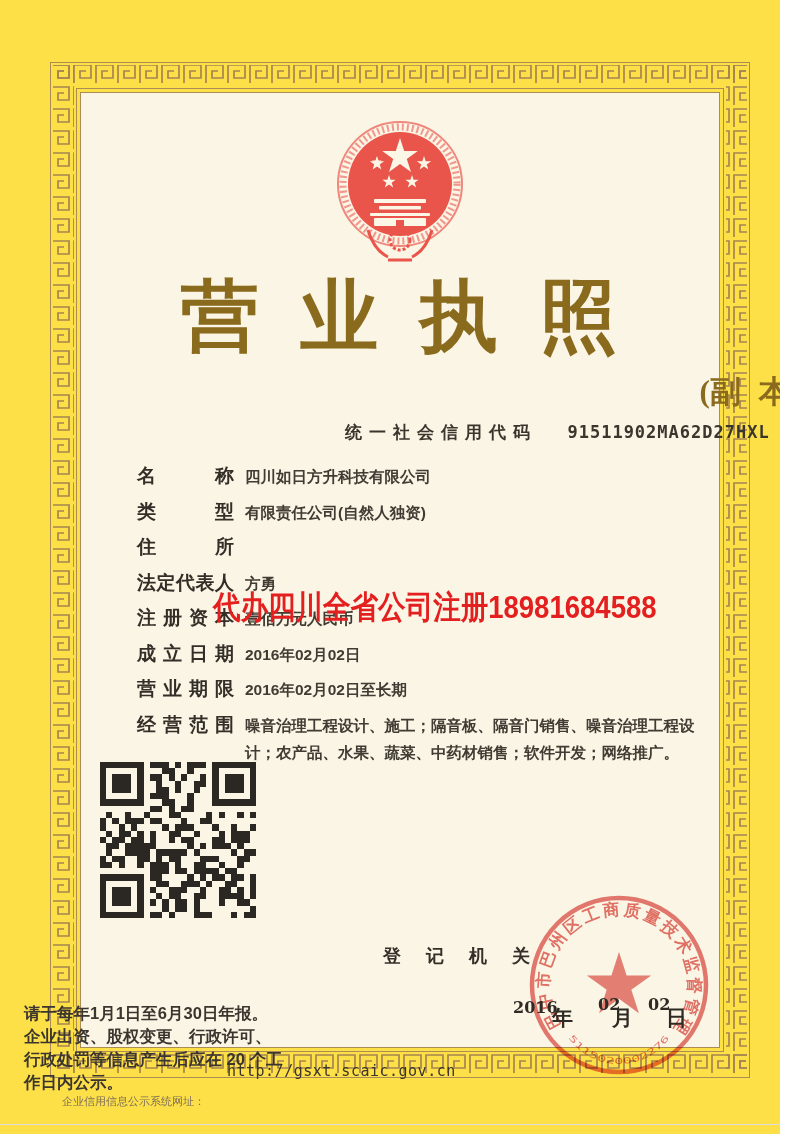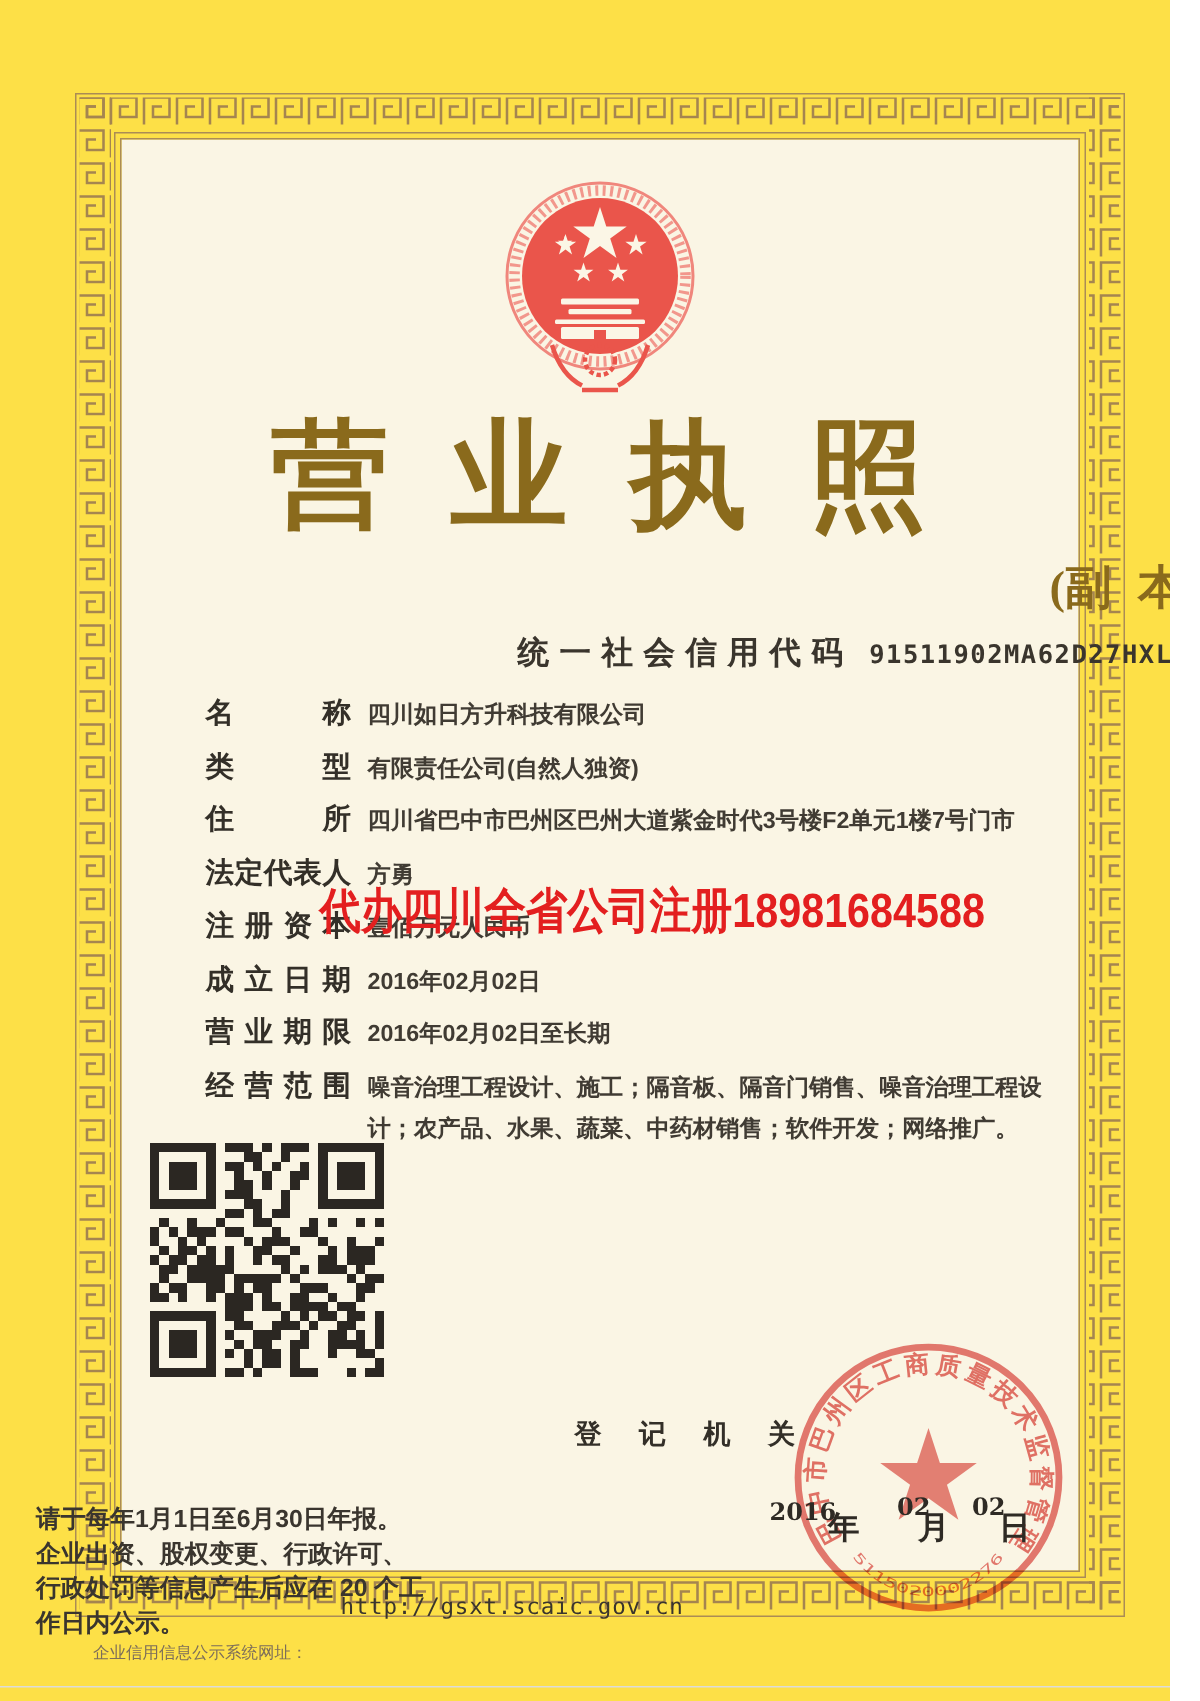--- a/index.html
+++ b/index.html
@@ -14,23 +14,23 @@
 
   
   .title{position:absolute;left:0;top:278px;width:800px;text-align:center;
          font-family:"Liberation Serif","DejaVu Serif",serif;font-weight:bold;
          font-size:78px;color:#8a6a1c;word-spacing:18px;letter-spacing:2px;line-height:1;}
   .subtitle{position:absolute;left:0;top:376px;width:800px;text-align:right;
          font-family:"Liberation Serif","DejaVu Serif",serif;font-weight:bold;
          font-size:31px;color:#8a6a1c;word-spacing:10px;line-height:1;}
 
   .codeline{position:absolute;left:345px;top:421px;white-space:nowrap;}
-  .codeline .lbl{font-weight:bold;font-size:21px;letter-spacing:7px;color:#3a352d;}
+  .codeline .lbl{font-weight:bold;font-size:17px;letter-spacing:7px;color:#3a352d;}
   .codeline .val{font-family:"DejaVu Sans Mono",monospace;font-size:17px;font-weight:bold;
-                 color:#3a352d;margin-left:6px;letter-spacing:1px;}
+                 color:#3a352d;margin-left:26px;letter-spacing:1px;}
 
   
   .fields{position:absolute;left:137px;top:463px;width:582px;}
   .frow{display:flex;align-items:flex-start;min-height:35.5px;}
   .flabel{width:97px;flex:0 0 97px;display:flex;justify-content:space-between;
           font-size:19px;font-weight:bold;color:#332f28;margin-top:3px;line-height:1;}
   .fvalue{margin-left:11px;font-size:15.5px;font-weight:700;color:#403b33;line-height:27px;}
 
   .watermark{position:absolute;left:213px;top:586px;font-size:32px;font-weight:bold;
              white-space:nowrap;transform:scaleX(.86);transform-origin:left top;z-index:30;}
@@ -128,21 +128,20 @@
           <span>类</span>
           <span>型</span>
         </div>
         <div class="fvalue">有限责任公司(自然人独资)</div>
       </div>
       <div class="frow">
         <div class="flabel">
           <span>住</span>
           <span>所</span>
         </div>
-        <div class="fvalue">四川省巴中市巴州区巴州大道紫金时代3号楼F2单元1楼7号门市</div>
       </div>
       <div class="frow">
         <div class="flabel">
           <span>法</span>
           <span>定</span>
           <span>代</span>
           <span>表</span>
           <span>人</span>
         </div>
         <div class="fvalue">方勇</div>

